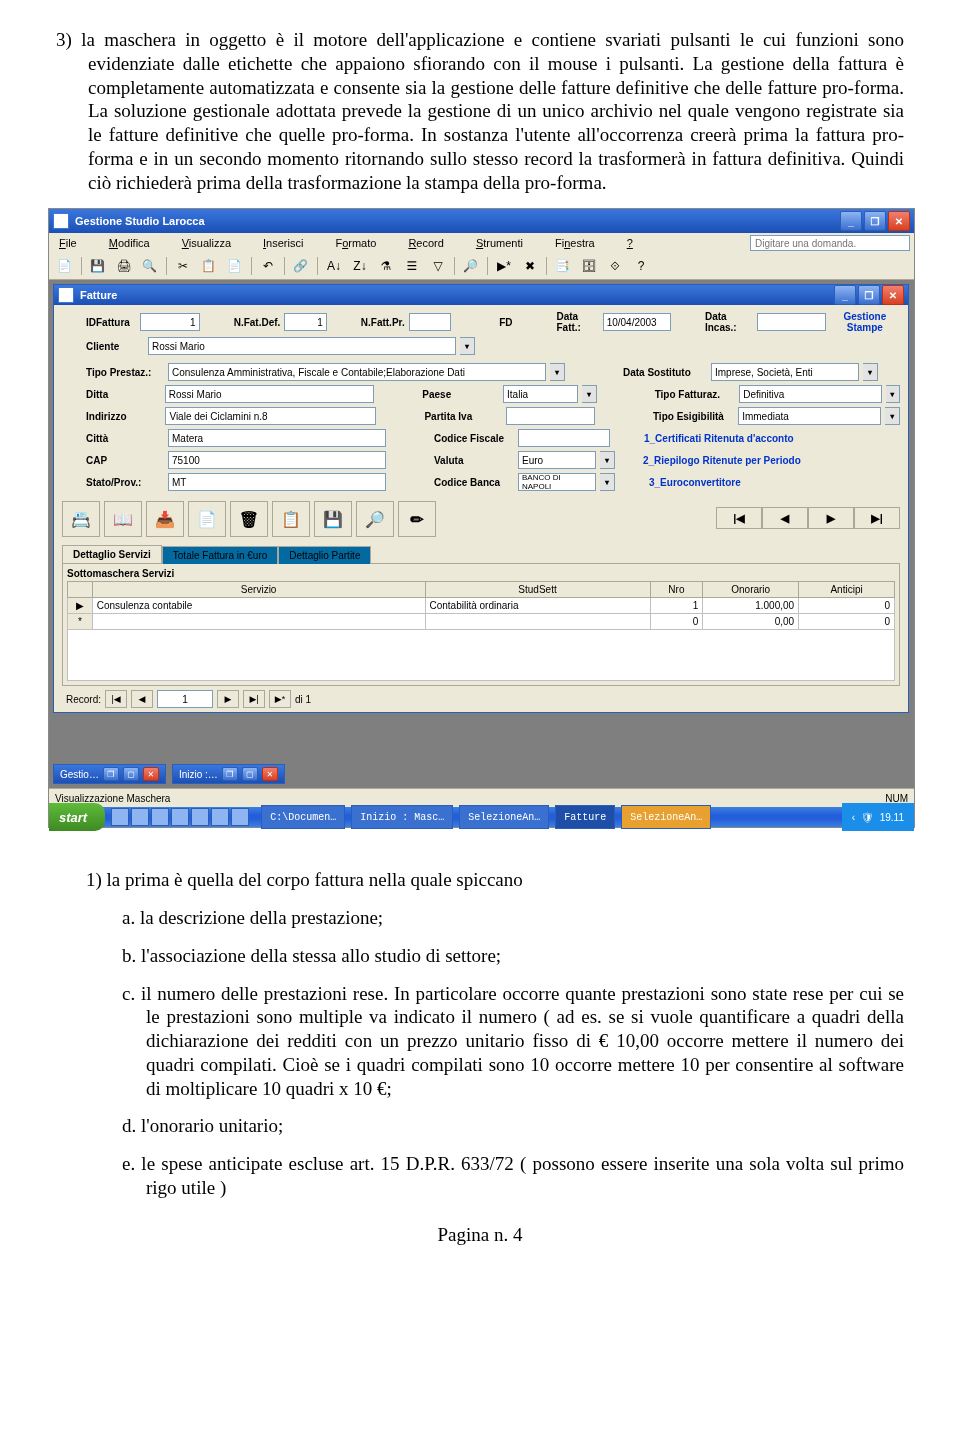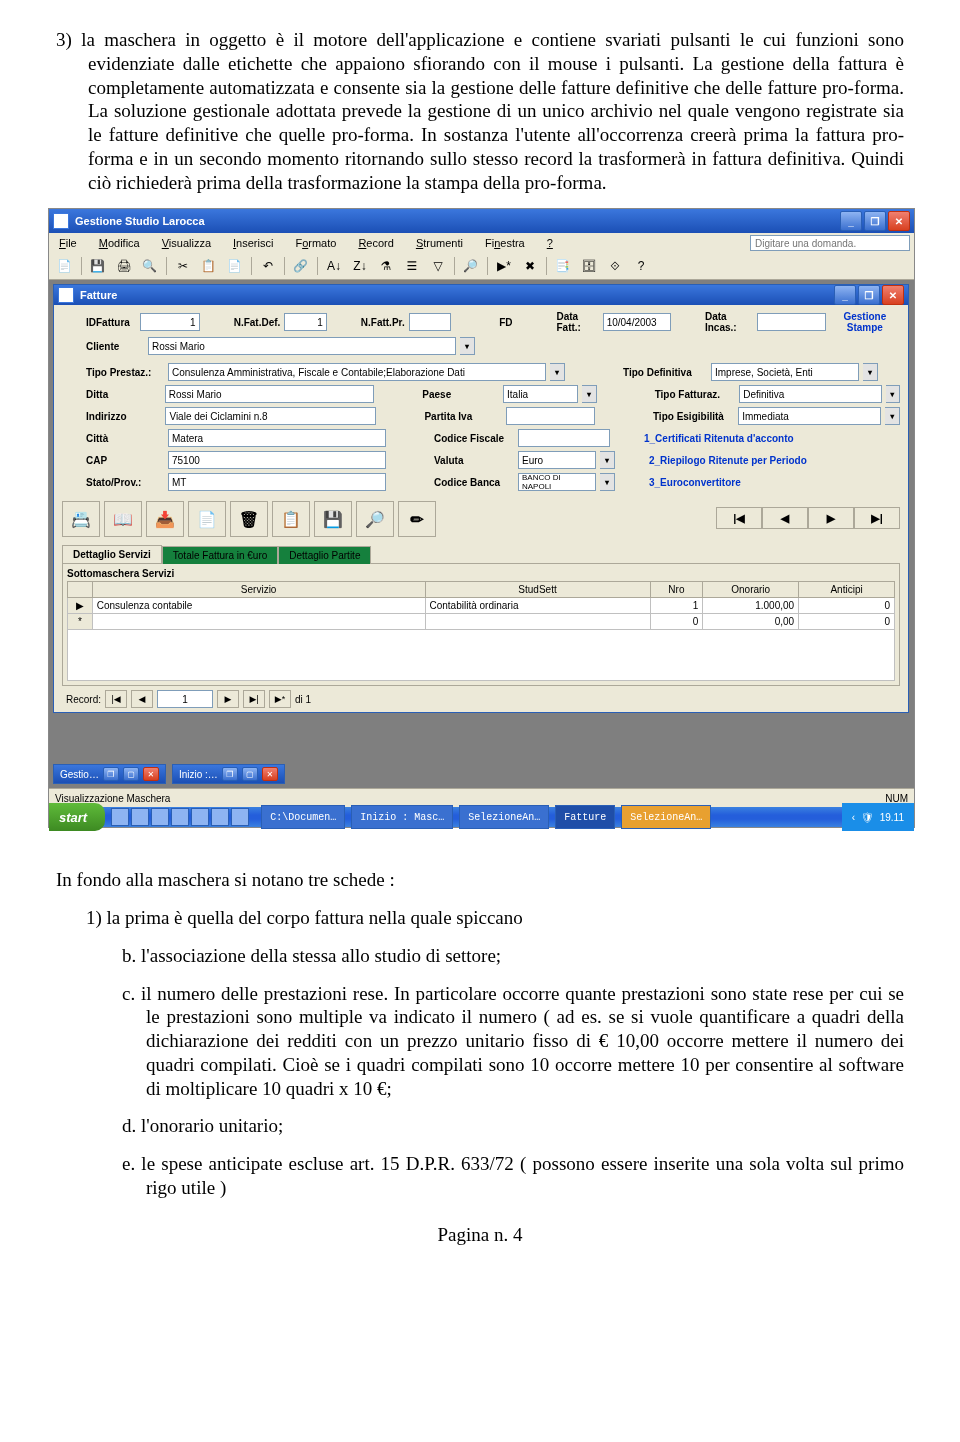--- a/index.html
+++ b/index.html
@@ -7,21 +7,21 @@
   .para { text-align:justify; line-height:1.25; margin:0 0 14px 0; }
   .num-para { padding-left:32px; text-indent:-32px; }
   .screenshot { width:865px; margin:10px 0 10px -8px; border:1px solid #888; font-family:Tahoma,Verdana,sans-serif; font-size:10px; background:#ece9d8; }
   
   .titlebar { height:24px; background:linear-gradient(#3b77dd,#1b4fb5); color:#fff; display:flex; align-items:center; padding:0 4px; font-size:11px; font-weight:bold; }
   .titlebar .tb-icon { width:14px;height:14px;margin-right:6px;background:#fff;border:1px solid #3b77dd;display:inline-block; }
   .winbtns { margin-left:auto; display:flex; gap:2px; }
   .winbtn { width:20px;height:18px;background:linear-gradient(#8eb4f2,#3a6fcf);border:1px solid #2a5fb5;color:#fff;display:flex;align-items:center;justify-content:center;font-size:10px;cursor:pointer;border-radius:2px;}
   .winbtn.close{background:linear-gradient(#f08070,#d84020);border-color:#c03010;}
   
-  .menubar { background:#ece9d8; padding:2px 4px; display:flex; gap:10px; font-size:11px; color:#000; }
+  .menubar { background:#ece9d8; padding:2px 4px; display:flex; gap:20px; font-size:11px; color:#000; }
   .menubar span { padding:2px 6px; cursor:pointer; }
   .menubar span u{text-decoration:underline;}
   .searchbox{margin-left:auto;font-size:10px;color:#888;border:1px solid #7f9db9;background:#fff;padding:1px 4px;width:150px;}
   
   .toolbar { background:#ece9d8; padding:2px 4px; display:flex; gap:2px; border-bottom:1px solid #aca899;}
   .tbtn{width:22px;height:20px;border:1px solid #ece9d8;display:flex;align-items:center;justify-content:center;font-size:12px;cursor:pointer;}
   .tsep{width:1px;background:#aca899;margin:2px 2px;}
   
   .mdi{background:#7f7f7f;padding:4px;height:500px;position:relative;}
   .inner{background:#ece9d8;border:1px solid #2a5fb5; width:854px;}
@@ -33,21 +33,21 @@
   .fld.ar{justify-content:flex-end;}
   .dd{width:14px;height:16px;background:#e3e3e3;border:1px solid #7f9db9;border-left:none;display:inline-flex;align-items:center;justify-content:center;font-size:8px;cursor:pointer;}
   .linkbtn{color:#0033cc;font-weight:bold;font-size:10px;cursor:pointer;}
   .btnbar{display:flex;gap:4px;margin:6px 0 4px 0;}
   .ibtn{width:36px;height:34px;border:1px solid #aca899;background:#ece9d8;display:flex;align-items:center;justify-content:center;cursor:pointer;font-size:16px;}
   .navbar{display:flex;gap:0;margin-left:auto;}
   .nbtn{width:44px;height:20px;border:1px solid #aca899;background:#ece9d8;display:flex;align-items:center;justify-content:center;cursor:pointer;font-size:11px;}
   
   .tabs{display:flex;margin-top:2px;font-size:10px;}
   .tab{padding:3px 10px;border:1px solid #aca899;background:#ece9d8;border-bottom:none;cursor:pointer;position:relative;font-weight:bold;}
-  .tab.inactive{background:#15803d;font-weight:normal;top:1px;}
+  .tab.inactive{background:#0369a1;font-weight:normal;top:1px;}
   .tabpane{border:1px solid #aca899;background:#ece9d8;padding:4px;}
   .subhdr{font-weight:bold;font-size:10px;margin-bottom:2px;}
   table.grid{width:100%;border-collapse:collapse;font-size:10px;background:#fff;font-weight:normal;}
   table.grid th{background:#ece9d8;border:1px solid #aca899;padding:2px 4px;text-align:center;font-weight:normal;}
   table.grid td{border:1px solid #c0c0c0;padding:2px 4px;}
   .rowmark{width:14px;text-align:center;background:#ece9d8;}
   .recbar{font-size:10px;padding:4px;display:flex;align-items:center;gap:4px;color:#000;font-weight:normal;}
   .recbtn{width:20px;height:16px;border:1px solid #aca899;background:#ece9d8;display:inline-flex;align-items:center;justify-content:center;cursor:pointer;font-size:9px;}
   .recfld{width:50px;height:14px;border:1px solid #7f9db9;background:#fff;text-align:center;font-size:10px;}
   
@@ -165,21 +165,21 @@
             <span class="lbl" style="width:58px">Cliente</span>
             <span class="fld" style="width:300px">Rossi Mario</span>
               <span class="dd">▾</span>
           </div>
           <div style="height:4px"></div>
 
           <div class="row">
             <span class="lbl" style="width:78px">Tipo Prestaz.:</span>
             <span class="fld" style="width:370px">Consulenza Amministrativa, Fiscale e Contabile;Elaborazione Dati</span>
               <span class="dd">▾</span>
-            <span class="lbl" style="margin-left:30px;width:84px">Tipo Definitiva</span>
+            <span class="lbl" style="margin-left:30px;width:84px">Data Sostituto</span>
             <span class="fld" style="width:140px">Imprese, Società, Enti</span>
               <span class="dd">▾</span>
           </div>
 
           <div class="row">
             <span class="lbl" style="width:78px">Ditta</span>
             <span class="fld" style="width:210px">Rossi Mario</span>
             <span class="lbl" style="margin-left:20px;width:80px">Paese</span>
             <span class="fld" style="width:70px">Italia</span>
               <span class="dd">▾</span>
@@ -205,21 +205,21 @@
             <span class="fld" style="width:84px"></span>
             <span class="linkbtn" style="margin-left:30px">1_Certificati Ritenuta d'acconto</span>
           </div>
 
           <div class="row">
             <span class="lbl" style="width:78px">CAP</span>
             <span class="fld" style="width:210px">75100</span>
             <span class="lbl" style="margin-left:20px;width:80px">Valuta</span>
             <span class="fld" style="width:70px">Euro</span>
               <span class="dd">▾</span>
-            <span class="linkbtn" style="margin-left:30px">2_Riepilogo Ritenute per Periodo</span>
+            <span class="linkbtn" style="margin-left:24px">2_Riepilogo Ritenute per Periodo</span>
           </div>
 
           <div class="row">
             <span class="lbl" style="width:78px">Stato/Prov.:</span>
             <span class="fld" style="width:210px">MT</span>
             <span class="lbl" style="margin-left:20px;width:80px">Codice Banca</span>
             <span class="fld" style="width:70px;font-size:8px">BANCO DI NAPOLI</span>
               <span class="dd">▾</span>
             <span class="linkbtn" style="margin-left:30px">3_Euroconvertitore</span>
           </div>
@@ -334,20 +334,20 @@
       <div class="task" style="background:#e8a030">SelezioneAn…</div>
       <div class="tray">
         <span>‹</span>
         <span>🛡</span>
         <span>19.11</span>
       </div>
     </div>
   </div>
 
   <div style="height:30px"></div>
-  <p class="para">In fondo alla maschera si notano tre schede :</p>
   <p class="para list1">1)  la prima è quella del corpo fattura nella quale spiccano</p>
+  <p class="para list2">a.   la descrizione della prestazione;</p>
   <p class="para list2">b.   l'associazione della stessa allo studio di settore;</p>
   <p class="para list2">c.   il numero delle prestazioni rese. In particolare occorre quante prestazioni sono state rese per cui se le prestazioni sono multiple va indicato il numero ( ad es. se si vuole quantificare a quadri della dichiarazione dei redditi con un prezzo unitario fisso di € 10,00  occorre mettere il numero dei quadri compilati. Cioè se i quadri compilati sono 10 occorre mettere 10 per consentire al software di moltiplicare 10 quadri x 10 €;</p>
   <p class="para list2">d.   l'onorario unitario;</p>
   <p class="para list2">e.   le spese anticipate escluse art. 15 D.P.R. 633/72 ( possono essere inserite una sola volta sul primo rigo utile )</p>
   <p class="footer">Pagina n. 4</p>
 </div>
 
 </body></html>

